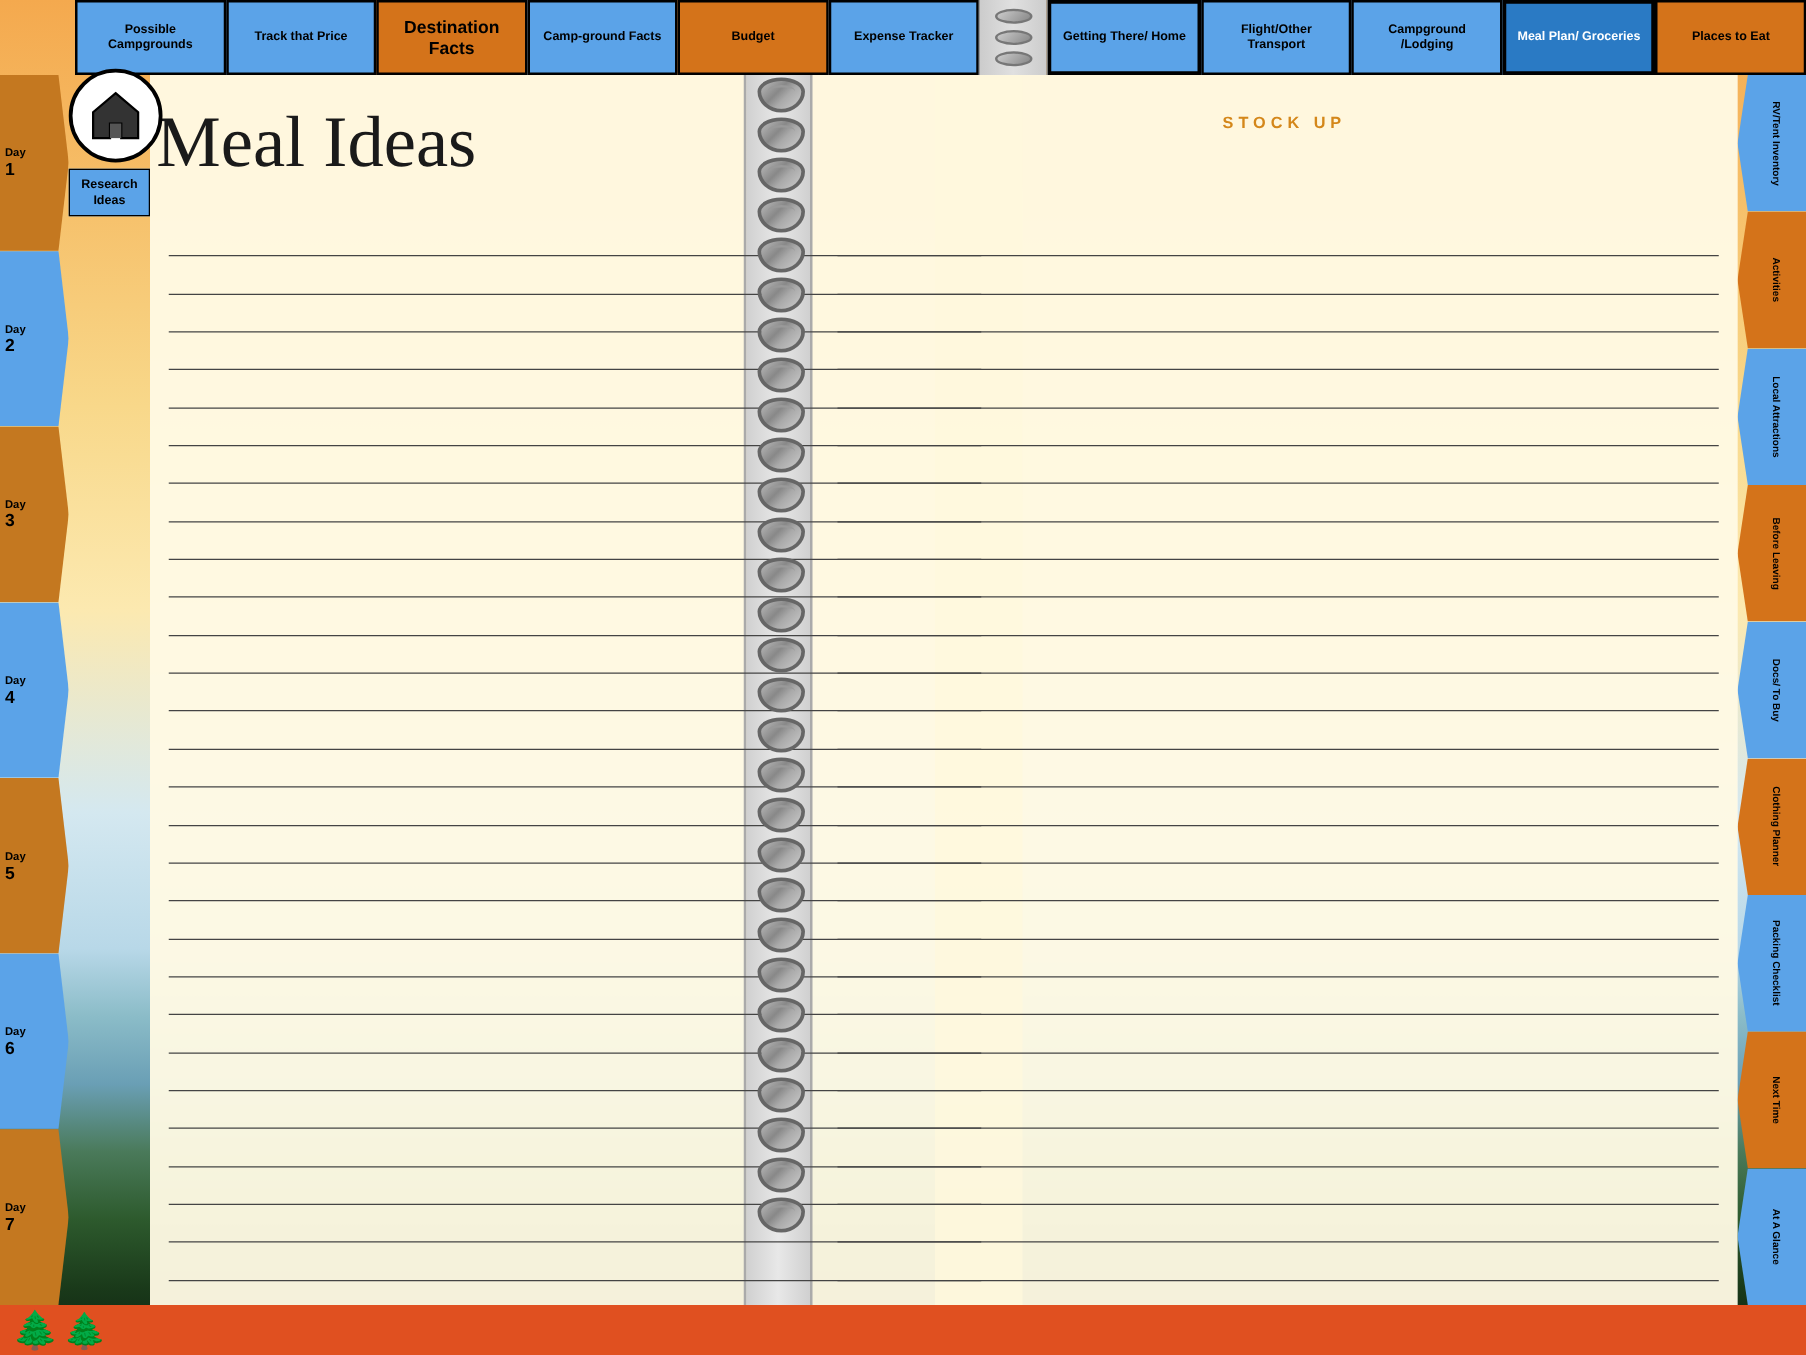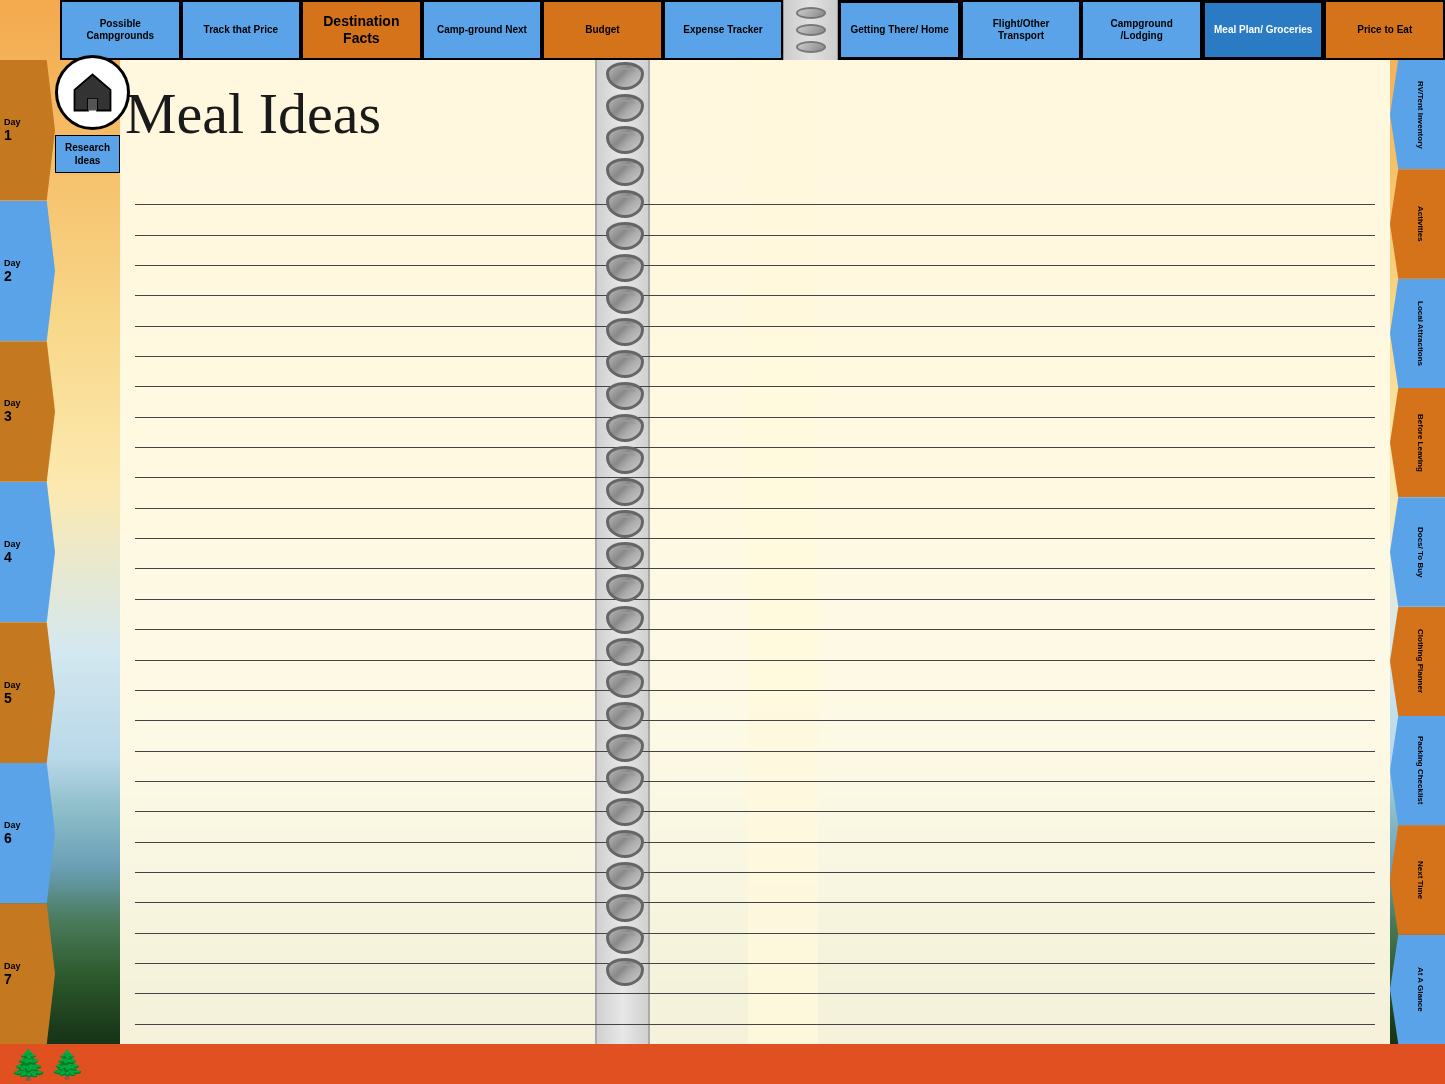--- a/index.html
+++ b/index.html
@@ -258,35 +258,35 @@
 <div class="page-bg"></div>
 <div class="page-overlay-left"></div>
 <div class="page-overlay-right"></div>
 
 <div class="binder-cover"></div>
 
 <div class="top-nav">
   <div class="nav-tab blue" style="font-size:10px;">Possible Campgrounds</div>
   <div class="nav-tab blue" style="font-size:10px;text-align:right;">Track that Price</div>
   <div class="nav-tab orange" style="font-size:14px;">Destination Facts</div>
-  <div class="nav-tab blue" style="font-size:10px;">Camp-ground Next</div>
+  <div class="nav-tab blue" style="font-size:10px;">Camp-ground Facts</div>
   <div class="nav-tab orange" style="font-size:10px;">Budget</div>
   <div class="nav-tab blue" style="font-size:10px;">Expense Tracker</div>
 
   <div style="width:55px; min-width:55px; display:flex; flex-direction:column; align-items:center; justify-content:space-around; padding:4px 0; background: linear-gradient(90deg, #ccc, #e0e0e0, #ccc); border-left:1px solid #999; border-right:1px solid #999; z-index:11;">
     <div style="width:30px; height:12px; border:2.5px solid #777; border-radius:50%; background:linear-gradient(135deg,#ccc,#888);"></div>
     <div style="width:30px; height:12px; border:2.5px solid #777; border-radius:50%; background:linear-gradient(135deg,#ccc,#888);"></div>
     <div style="width:30px; height:12px; border:2.5px solid #777; border-radius:50%; background:linear-gradient(135deg,#ccc,#888);"></div>
   </div>
 
   <div class="nav-tab blue" style="font-size:10px; border:3px solid #000;">Getting There/ Home</div>
   <div class="nav-tab blue" style="font-size:10px;">Flight/Other Transport</div>
   <div class="nav-tab blue" style="font-size:10px;">Campground /Lodging</div>
   <div class="nav-tab blue" style="font-size:10px; background:#2a7ac4; color:white; border:3px solid #000;">Meal Plan/ Groceries</div>
-  <div class="nav-tab orange" style="font-size:10px;">Price to Eat</div>
+  <div class="nav-tab orange" style="font-size:10px;">Places to Eat</div>
 </div>
 
 <div class="home-icon-area">
   <div class="home-circle">
     <svg width="45" height="45" viewBox="0 0 50 50">
       <path d="M25 5 L45 22 L45 45 L30 45 L30 32 L20 32 L20 45 L5 45 L5 22 Z" fill="#333" stroke="#000" stroke-width="2"></path>
       <rect x="20" y="32" width="10" height="13" fill="#555"></rect>
     </svg>
   </div>
 </div>
@@ -336,20 +336,21 @@
   <div class="right-tab blue" style="font-size:8px;">Packing Checklist</div>
   <div class="right-tab orange" style="font-size:8px;">Next Time</div>
   <div class="right-tab blue" style="font-size:8px;">At A Glance</div>
 </div>
 
 <div style="position:absolute; top:65px; left:125px; right:665px; z-index:7; text-align:left; padding-top:20px;">
   <div style="font-family:'Brush Script MT', 'Comic Sans MS', cursive; font-size:58px; color:#1a1a1a; font-weight:normal; line-height:1;">Meal Ideas</div>
 </div>
 
 <div style="position:absolute; top:65px; left:670px; right:60px; z-index:7; text-align:center; padding-top:20px;">
+  <div style="font-size:13px; font-weight:bold; letter-spacing:4px; color:#d4871a; margin-top:5px; text-transform:uppercase;">STOCK UP</div>
 </div>
 
 <div style="position:absolute; top:170px; left:125px; right:650px; bottom:50px; z-index:7; display:flex; flex-direction:column; justify-content:space-evenly; padding:5px 10px;">
   <div style="border-bottom:1.5px solid #444; height:26px;"></div>
   <div style="border-bottom:1.5px solid #444; height:26px;"></div>
   <div style="border-bottom:1.5px solid #444; height:26px;"></div>
   <div style="border-bottom:1.5px solid #444; height:26px;"></div>
   <div style="border-bottom:1.5px solid #444; height:26px;"></div>
   <div style="border-bottom:1.5px solid #444; height:26px;"></div>
   <div style="border-bottom:1.5px solid #444; height:26px;"></div>

